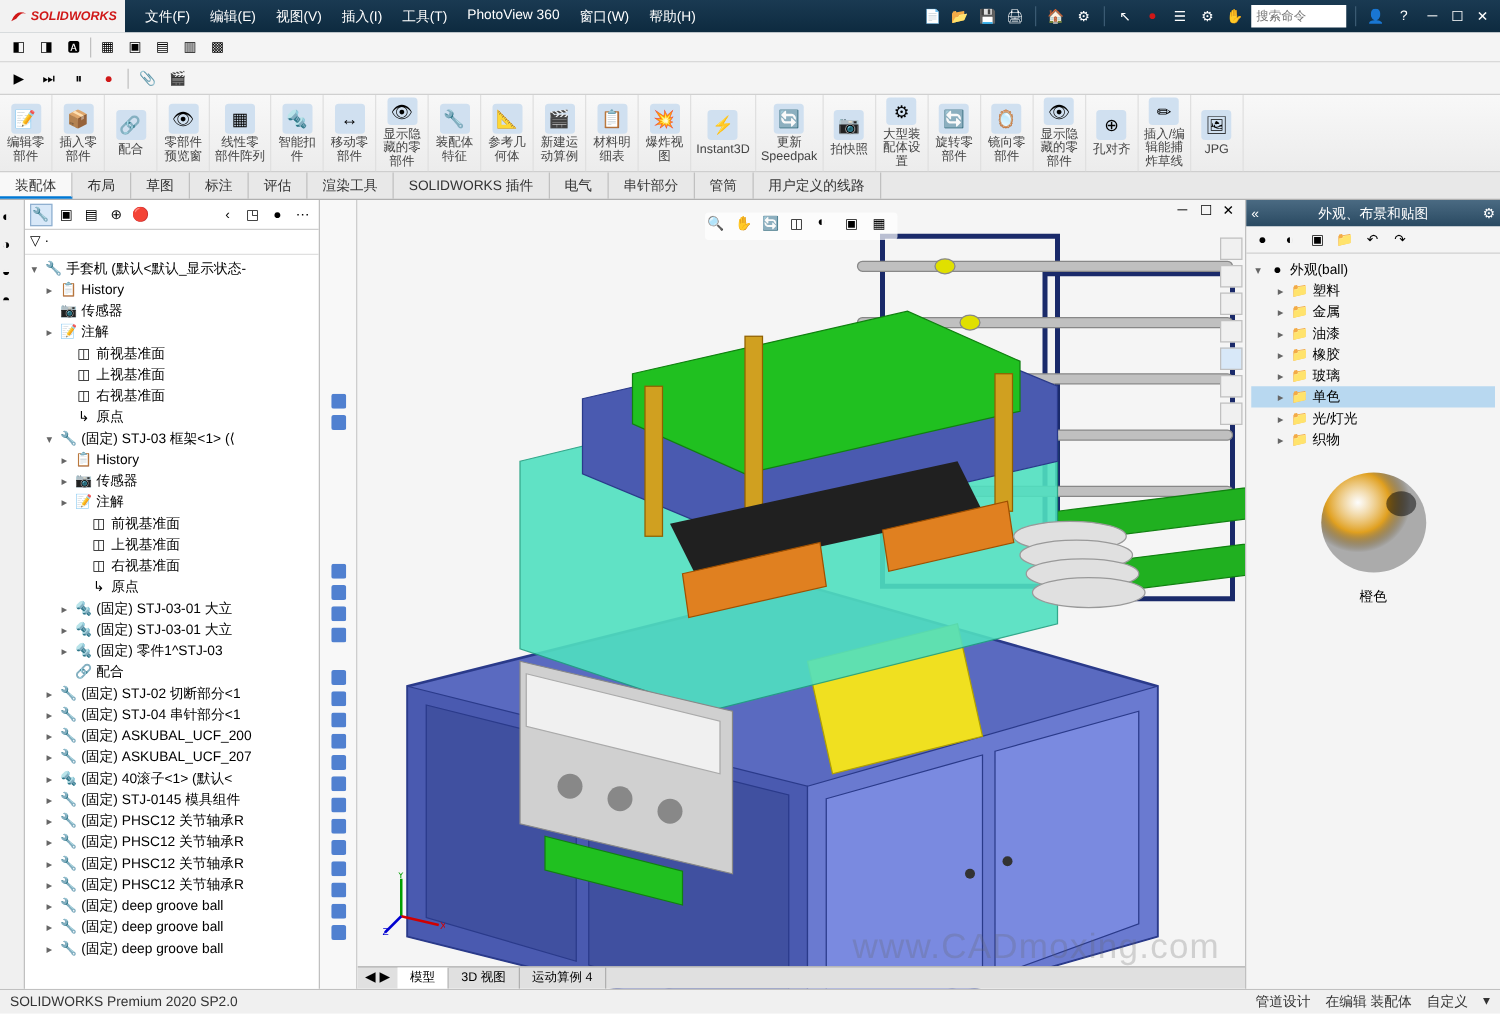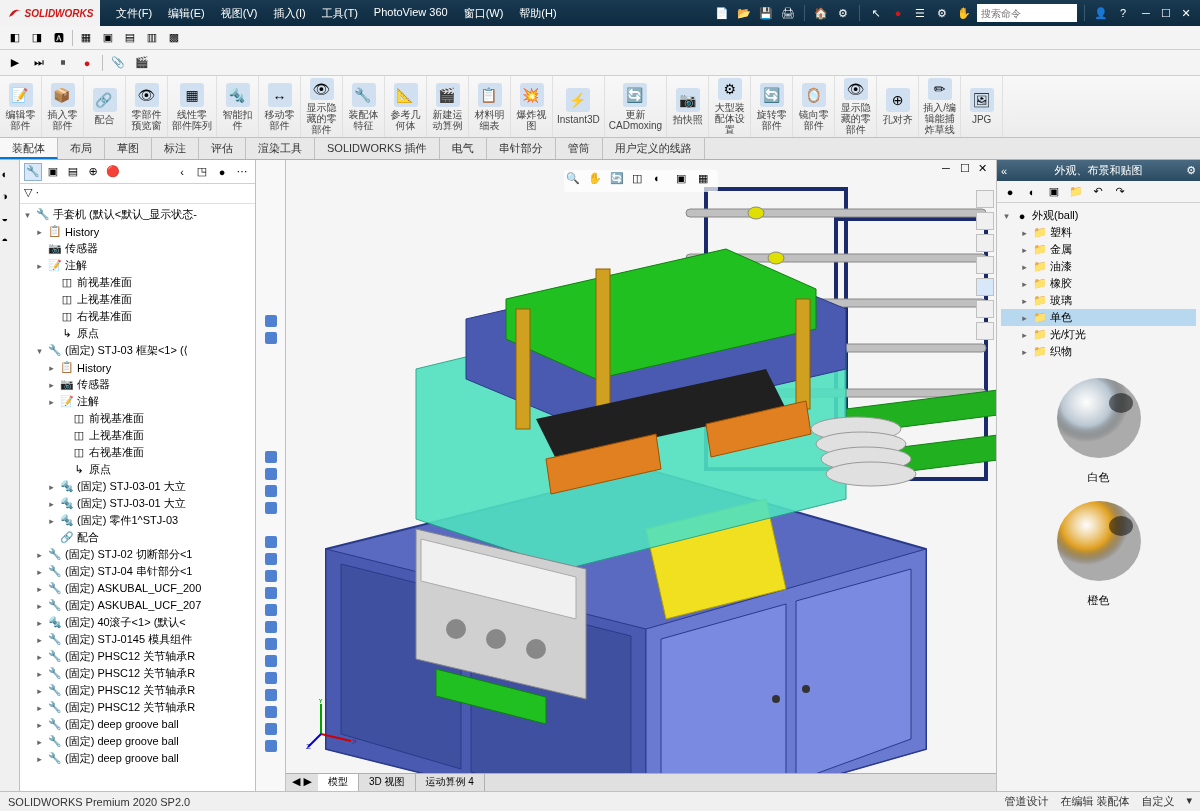--- a/index.html
+++ b/index.html
@@ -7,21 +7,21 @@
 
 
 .title-bar { height: 26px; background: linear-gradient(#1a3a52, #0d2a3f); display: flex; align-items: center; color: #fff; }
 .logo { height: 26px; width: 100px; background: #f2f2f2; color: #d01818; display: flex; align-items: center; justify-content: center; font-weight: bold; font-size: 10px; font-style: italic; }
 .logo svg { margin-right: 2px; }
 .menu-bar { display: flex; gap: 0; margin-left: 8px; }
 .menu-item { padding: 4px 8px; cursor: pointer; font-size: 11px; color: #fff; text-align: center; }
 .title-tools { display: flex; margin-left: auto; gap: 4px; align-items: center; padding-right: 4px; }
 .title-ico { width: 18px; height: 18px; display: flex; align-items: center; justify-content: center; cursor: pointer; }
 .title-sep { width: 1px; height: 16px; background: #3a5a72; margin: 0 3px; }
-.search-box { width: 100px; height: 18px; background: #fff; border: none; padding: 0 4px; font-size: 10px; }
+.search-box { width: 76px; height: 18px; background: #fff; border: none; padding: 0 4px; font-size: 10px; }
 .win-controls { display: flex; gap: 0; }
 .win-btn { width: 20px; height: 18px; display: flex; align-items: center; justify-content: center; color: #fff; cursor: pointer; }
 
 
 .quick-access { height: 24px; background: #f4f4f4; border-bottom: 1px solid #d0d0d0; display: flex; align-items: center; padding: 0 6px; gap: 4px; }
 .qa-ico { width: 18px; height: 18px; display: flex; align-items: center; justify-content: center; cursor: pointer; }
 
 
 .play-row { height: 26px; background: #f4f4f4; border-bottom: 1px solid #d0d0d0; display: flex; align-items: center; padding: 0 6px; gap: 6px; }
 
@@ -234,21 +234,21 @@
       <div class="ribbon-lbl">爆炸视
 图</div>
     </div>
     <div class="ribbon-btn">
       <div class="ribbon-ico" style="display:flex;align-items:center;justify-content:center;font-size:14px">⚡</div>
       <div class="ribbon-lbl">Instant3D</div>
     </div>
     <div class="ribbon-btn">
       <div class="ribbon-ico" style="display:flex;align-items:center;justify-content:center;font-size:14px">🔄</div>
       <div class="ribbon-lbl">更新
-CADmoxing</div>
+Speedpak</div>
     </div>
     <div class="ribbon-btn">
       <div class="ribbon-ico" style="display:flex;align-items:center;justify-content:center;font-size:14px">📷</div>
       <div class="ribbon-lbl">拍快照</div>
     </div>
     <div class="ribbon-btn">
       <div class="ribbon-ico" style="display:flex;align-items:center;justify-content:center;font-size:14px">⚙</div>
       <div class="ribbon-lbl">大型装
 配体设
 置</div>
@@ -704,20 +704,21 @@
     <div class="axis">
       <svg width="50" height="50" viewBox="0 0 50 50">
         <line x1="15" y1="35" x2="15" y2="5" stroke="#00a000" stroke-width="2"></line>
           <text x="12" y="4" font-size="8" fill="#00a000">Y</text>
         <line x1="15" y1="35" x2="45" y2="42" stroke="#d00000" stroke-width="2"></line>
           <text x="46" y="45" font-size="8" fill="#d00000">X</text>
         <line x1="15" y1="35" x2="2" y2="48" stroke="#0000d0" stroke-width="2"></line>
           <text x="0" y="50" font-size="8" fill="#0000d0">Z</text>
       </svg>
     </div>
+    <div class="watermark">www.CADmoxing.com</div>
 
     <div class="btm-tabs" id="btm-tabs">
       <span style="padding:1px 6px">◀ ▶</span>
     <div class="btm-tab active">模型</div>
         <div class="btm-tab">3D 视图</div>
         <div class="btm-tab">运动算例 4</div>
       </div>
   </div>
 
   <div class="right-panel">
@@ -781,36 +782,20 @@
             <span class="tree-ico">📁</span>
             <span>织物</span>
           </div>
         </div>
     </div>
     <div class="rp-swatches" id="swatches">
         <div class="swatch">
           <div class="swatch-ball">
             <svg width="100" height="90" viewBox="0 0 100 90">
               <defs>
-                <radialGradient id="g白色" cx="35%" cy="30%">
-                  <stop offset="0%" stop-color="#fff" stop-opacity="0.8"></stop>
-                  <stop offset="60%" stop-color="#b8c5d0"></stop>
-                  <stop offset="100%" stop-color="#000" stop-opacity="0.3"></stop>
-                </radialGradient>
-              </defs>
-              <ellipse cx="50" cy="45" rx="42" ry="40" fill="url(#g白色)"></ellipse>
-              <ellipse cx="72" cy="30" rx="12" ry="10" fill="#000" opacity="0.5"></ellipse>
-            </svg>
-          </div>
-          <div class="swatch-lbl">白色</div>
-        </div>
-        <div class="swatch">
-          <div class="swatch-ball">
-            <svg width="100" height="90" viewBox="0 0 100 90">
-              <defs>
                 <radialGradient id="g橙色" cx="35%" cy="30%">
                   <stop offset="0%" stop-color="#fff" stop-opacity="0.8"></stop>
                   <stop offset="60%" stop-color="#e0a020"></stop>
                   <stop offset="100%" stop-color="#000" stop-opacity="0.3"></stop>
                 </radialGradient>
               </defs>
               <ellipse cx="50" cy="45" rx="42" ry="40" fill="url(#g橙色)"></ellipse>
               <ellipse cx="72" cy="30" rx="12" ry="10" fill="#000" opacity="0.5"></ellipse>
             </svg>
           </div>

